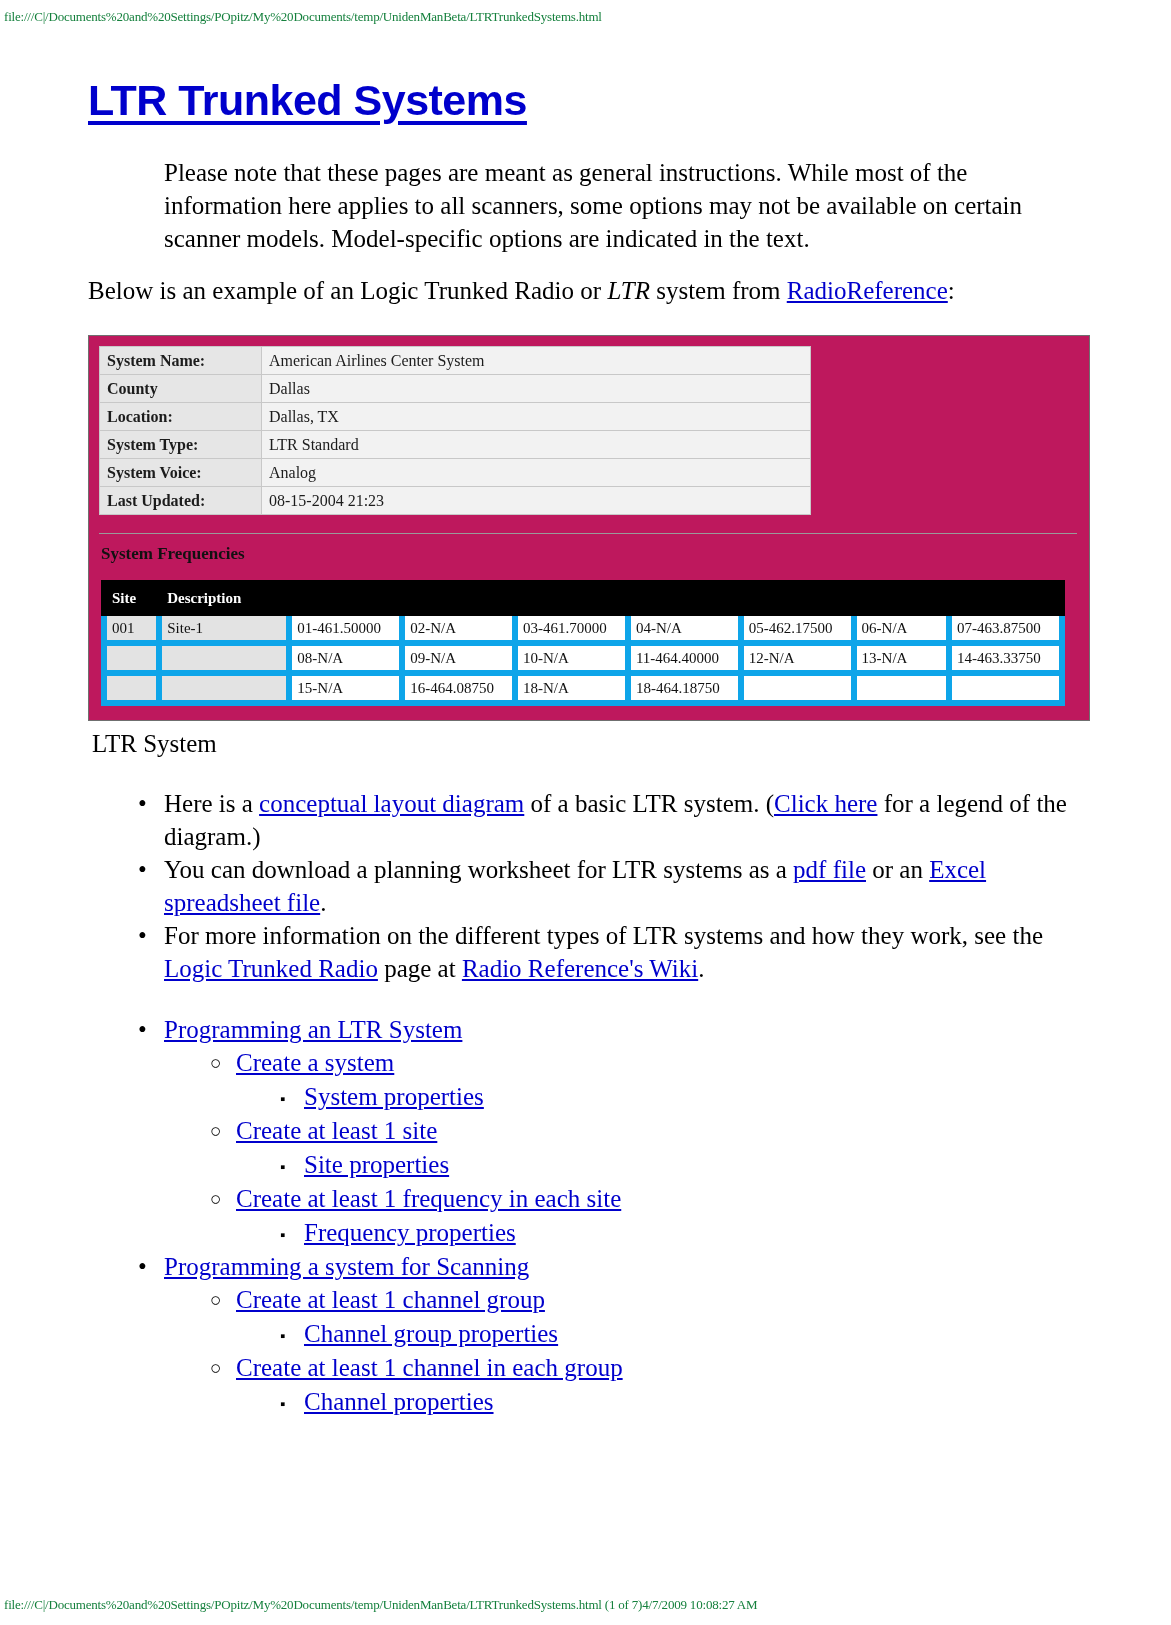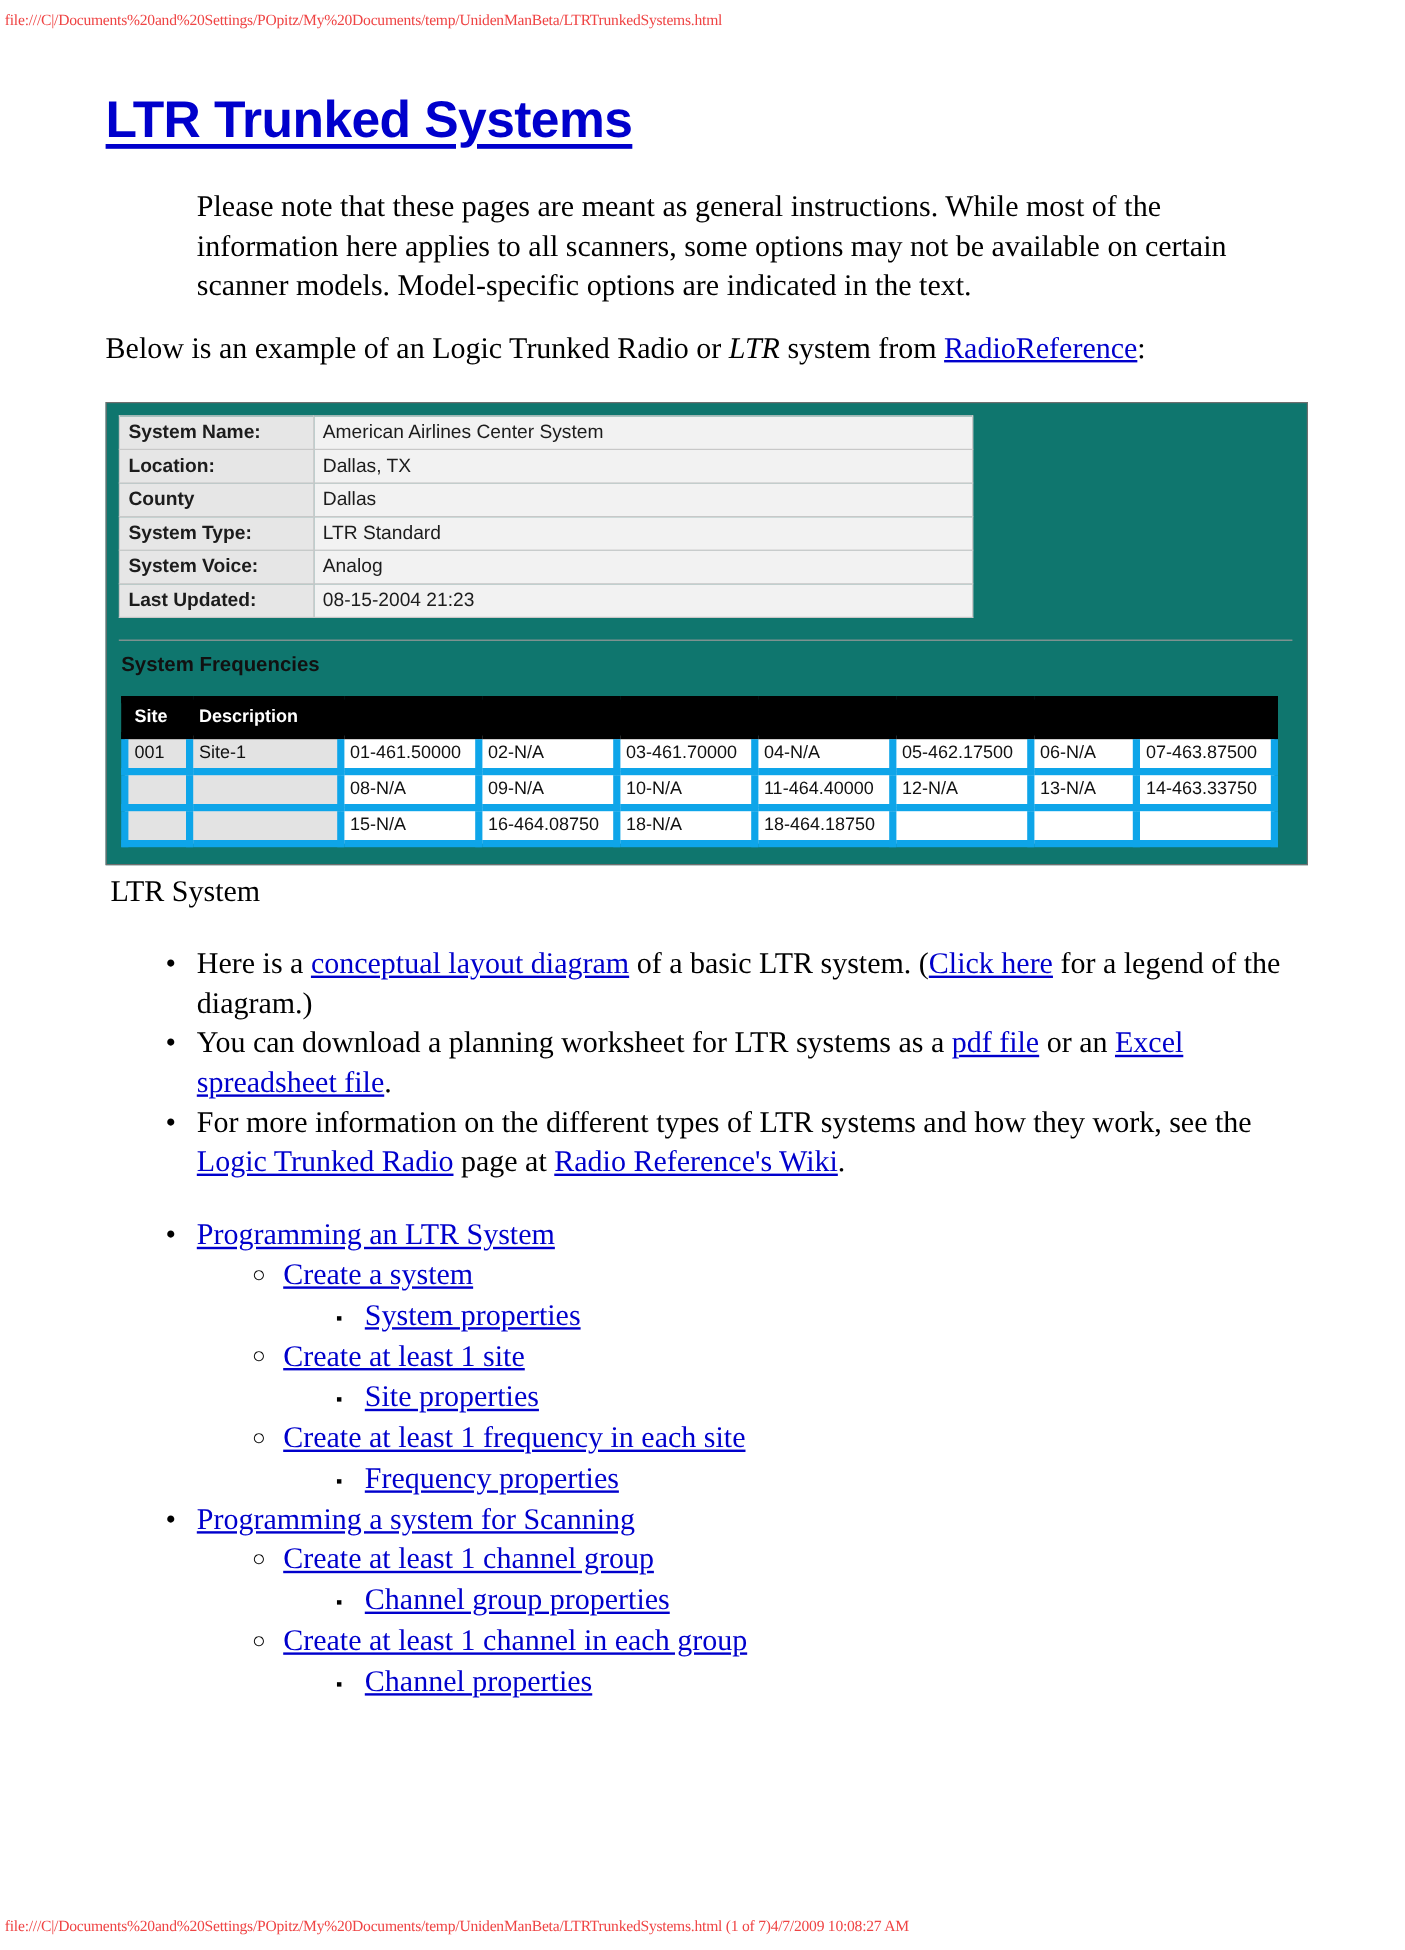--- a/index.html
+++ b/index.html
@@ -17,21 +17,21 @@
     overflow: hidden;
   }
 
   
   .print-url {
     position: absolute;
     left: 4px;
     font-family: "Liberation Serif", "DejaVu Serif", serif;
     font-size: 13px;
     line-height: 15px;
-    color: #ef4444;
+    color: #15803d;
     white-space: nowrap;
     letter-spacing: -0.2px;
   }
   .print-url.top { top: 9px; }
   .print-url.bottom { top: 1597px; }
 
   
   .page {
     position: absolute;
     top: 76px;
@@ -79,24 +79,24 @@
   em.ital { font-style: italic; }
 
   
   .figure-wrap {
     margin: 28px 0 0 0;
     padding-left: 88px;
   }
   .shot {
     width: 1002px;
     border: 1px solid #6f6f6f;
-    background: #0f766e;
+    background: #be185d;
     box-sizing: border-box;
     padding: 8px 24px 10px 10px;
-    font-family: Liberation Sans, sans-serif;
+    font-family: Liberation Serif, serif;
   }
   table.info {
     border-collapse: collapse;
     width: 712px;
     margin: 2px 0 0 0;
   }
   table.info td {
     border: 1px solid #c8c8c8;
     font-size: 16px;
     line-height: 19px;
@@ -243,26 +243,26 @@
   <div class="figure-wrap">
     <div class="shot">
 
       <table class="info">
         <tbody id="info-body">
             <tr>
               <td class="k">System Name:</td>
               <td class="v">American Airlines Center System</td>
             </tr>
             <tr>
+              <td class="k">County</td>
+              <td class="v">Dallas</td>
+            </tr>
+            <tr>
               <td class="k">Location:</td>
               <td class="v">Dallas, TX</td>
-            </tr>
-            <tr>
-              <td class="k">County</td>
-              <td class="v">Dallas</td>
             </tr>
             <tr>
               <td class="k">System Type:</td>
               <td class="v">LTR Standard</td>
             </tr>
             <tr>
               <td class="k">System Voice:</td>
               <td class="v">Analog</td>
             </tr>
             <tr>

